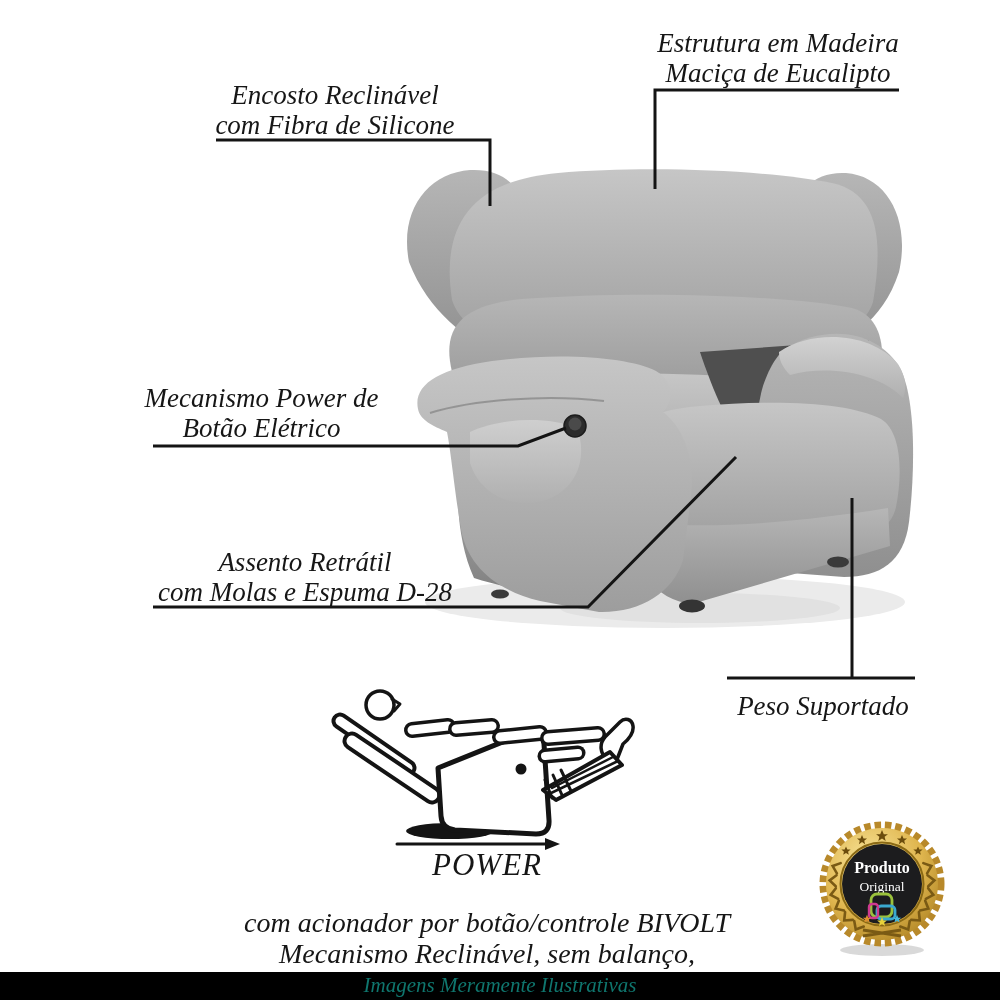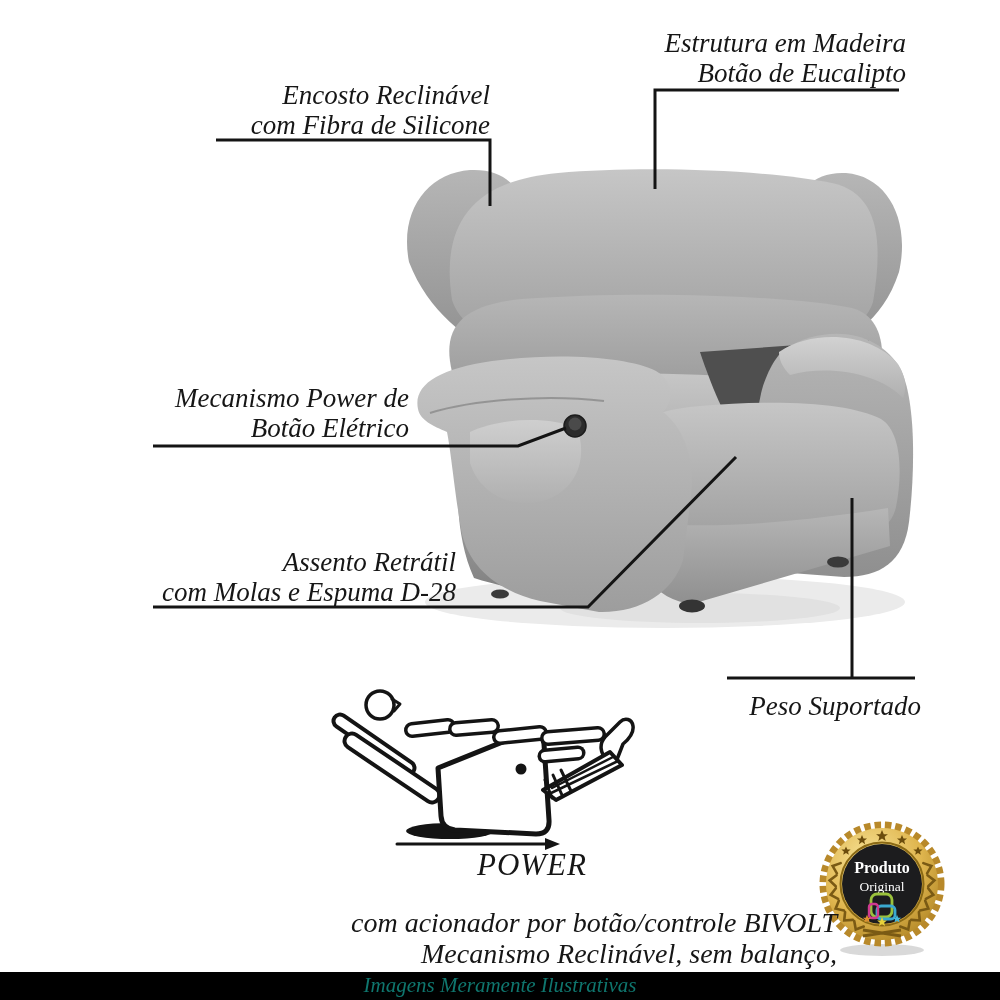--- a/index.html
+++ b/index.html
@@ -1,25 +1,25 @@
 <!DOCTYPE html>
 <html><head>
 <meta charset="utf-8">
 <style>
   html,body { margin:0; padding:0; background:#ffffff; }
   .canvas {
     position:relative; width:1000px; height:1000px; background:#ffffff; overflow:hidden;
     font-family:"Liberation Serif","DejaVu Serif",serif; color:#161616;
   }
   .art { position:absolute; left:0; top:0; width:1000px; height:1000px; }
-  .label { position:absolute; font-style:italic; font-size:27px; line-height:30px; text-align:right; white-space:nowrap; }
+  .label { position:absolute; font-style:italic; font-size:27px; line-height:30px; text-align:center; white-space:nowrap; }
   #lbl-frame     { left:650px; top:28px;  width:256px; }
   #lbl-backrest  { left:180px; top:80px;  width:310px; }
   #lbl-mechanism { left:114px; top:383px; width:295px; }
-  #lbl-seat      { left:136px; top:547px; width:320px; }
+  #lbl-seat      { left:145px; top:547px; width:320px; }
   #lbl-weight    { left:725px; top:683px; width:196px;margin-top:8px; }
   #power-label   { left:387px; top:850px; width:200px; font-size:31px; letter-spacing:1px;font-family:Liberation Serif, serif; }
   #footer-note   { left:137px; top:907px; width:700px; font-size:28px; line-height:31px; }
   #bottom-bar {
     position:absolute; left:0; bottom:0; width:1000px; height:28px; background:#000000;
     color:#0f766e; font-style:italic; font-size:21px; line-height:27px; text-align:center;
   }
   .seal-text { font-family:"Liberation Serif","DejaVu Serif",serif; fill:#ffffff; }
 </style>
 </head>
@@ -182,21 +182,21 @@
       <g>
         <use href="#star" transform="translate(-15,35) scale(0.6)" fill="#e09030"></use>
         <use href="#star" transform="translate(0,38) scale(0.7)" fill="#e8d23a"></use>
         <use href="#star" transform="translate(15,35) scale(0.6)" fill="#48b8d8"></use>
       </g>
     </g>
   </svg>
 
   <div class="label" id="lbl-frame">
     <div>Estrutura em Madeira</div>
-    <div>Botão de Eucalipto</div>
+    <div>Maciça de Eucalipto</div>
   </div>
 
   <div class="label" id="lbl-backrest">
     <div>Encosto Reclinável</div>
     <div>com Fibra de Silicone</div>
   </div>
 
   <div class="label" id="lbl-mechanism">
     <div>Mecanismo Power de</div>
     <div>Botão Elétrico</div>

